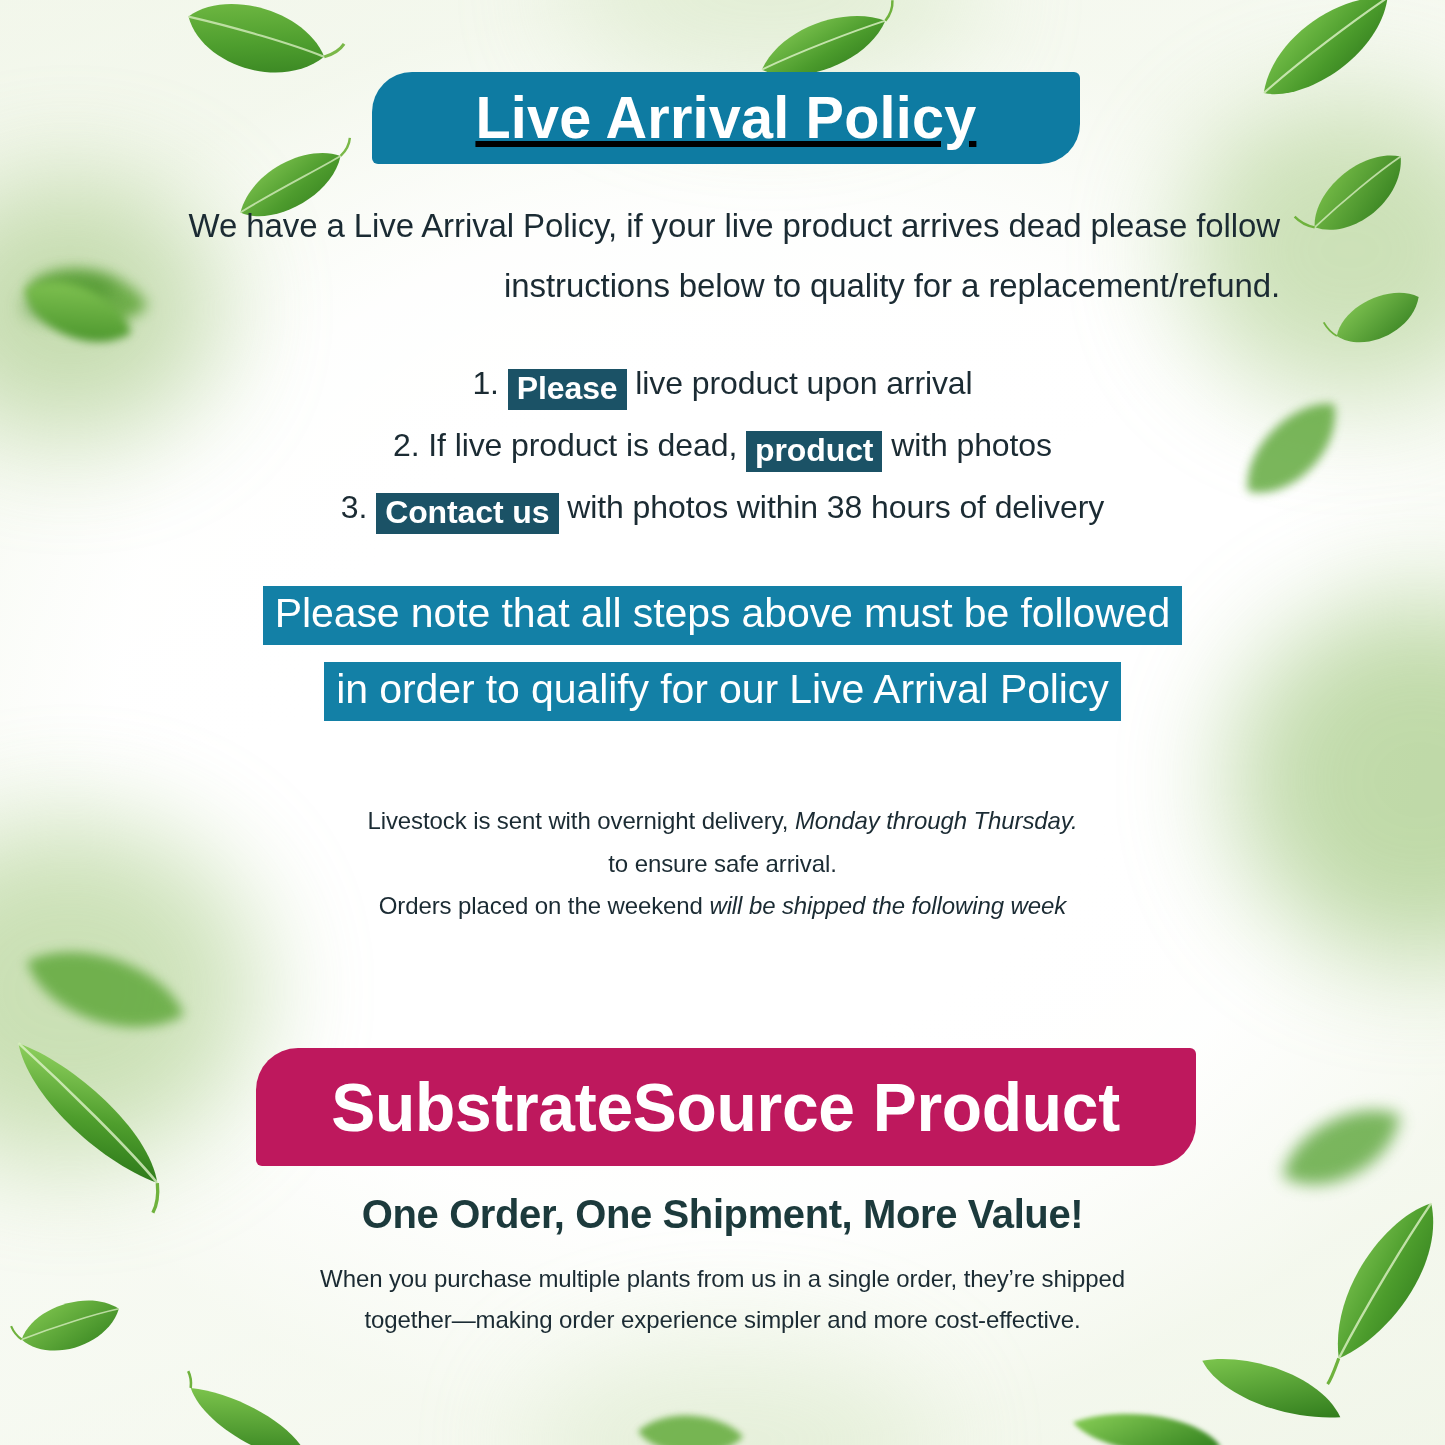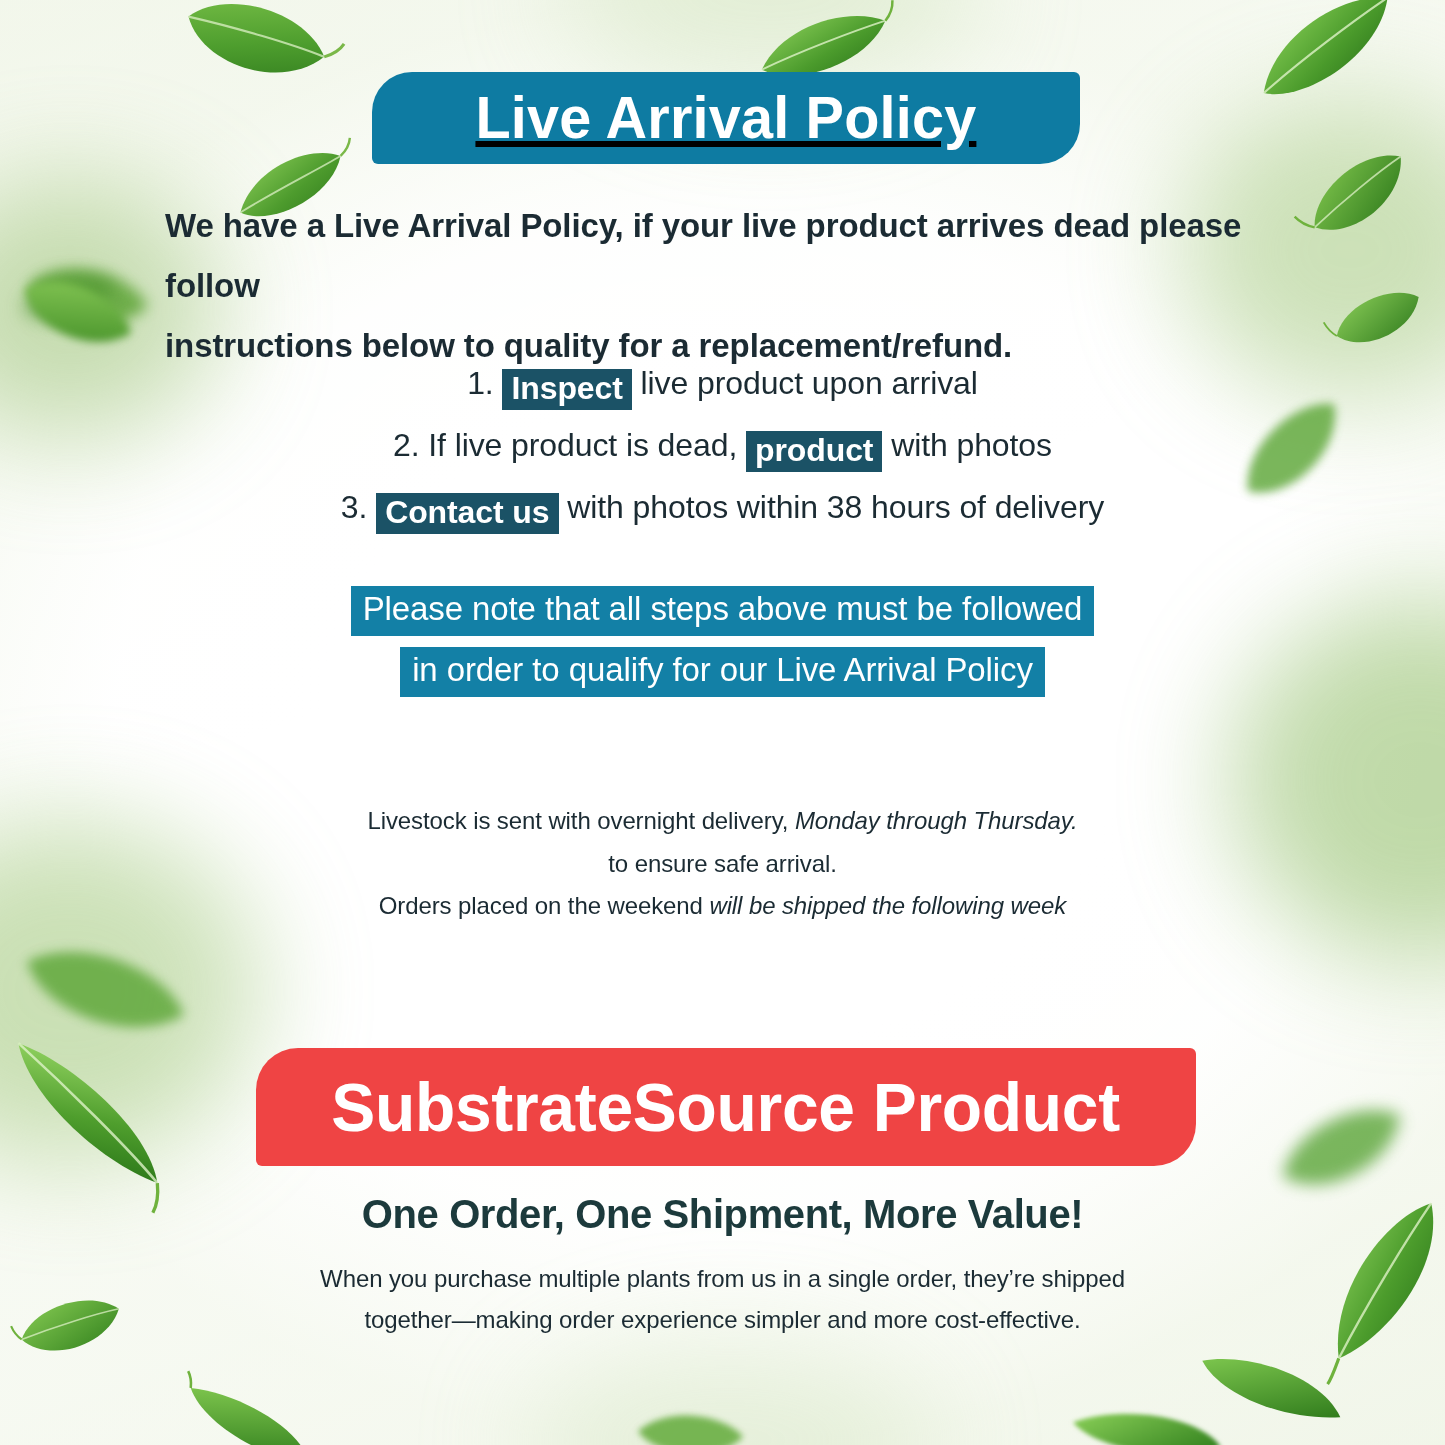--- a/index.html
+++ b/index.html
@@ -70,25 +70,25 @@
     line-height: 1;
     transform: scaleX(.96);
   }
 
   
   .intro {
     position: absolute;
     left: 165px;
     top: 196px;
     width: 1115px;
-    text-align: left;
+    text-align: right;
     color: #1b2b33;
     font-size: 33px;
     line-height: 1.82;
-    font-weight: 700;
+    font-weight: 400;
     letter-spacing: -.1px;
   }
   .intro .ln { display: block; }
 
   
   .steps {
     position: absolute;
     left: 140px;
     top: 352px;
     width: 1165px;
@@ -121,26 +121,26 @@
     position: absolute;
     left: 140px;
     top: 586px;
     width: 1165px;
     text-align: center;
   }
   .note-line {
     display: inline-block;
     background: #1380a6;
     color: #ffffff;
-    font-size: 33px;
+    font-size: 41px;
     font-weight: 500;
     padding: 5px 12px 8px 12px;
     line-height: 1.12;
     letter-spacing: -.1px;
-    margin-bottom: 11px;
+    margin-bottom: 17px;
   }
 
   
   .livestock {
     position: absolute;
     left: 190px;
     top: 800px;
     width: 1065px;
     text-align: center;
     color: #1b2b33;
@@ -151,21 +151,21 @@
   .livestock em { font-style: italic; }
   .livestock .ln { display: block; }
 
   
   .sub-banner {
     position: absolute;
     left: 256px;
     top: 1048px;
     width: 940px;
     height: 118px;
-    background: #ef4444;
+    background: #be185d;
     border-radius: 42px 6px 42px 6px;
     display: flex;
     align-items: center;
     justify-content: center;
   }
   .sub-banner .txt {
     color: #ffffff;
     font-size: 68px;
     font-weight: 700;
     line-height: 1;
@@ -438,21 +438,21 @@
   </div>
 
   <div class="intro">
     <span class="ln">We have a Live Arrival Policy, if your live product arrives dead please follow</span>
     <span class="ln">instructions below to quality for a replacement/refund.</span>
   </div>
 
   <div class="steps">
 
     <div class="step-row">
-      <span class="num">1.</span><span></span>&nbsp;<span class="hl-dark">Inspect</span><span> live product upon arrival</span>
+      <span class="num">1.</span><span></span>&nbsp;<span class="hl-dark">Please</span><span> live product upon arrival</span>
     </div>
 
     <div class="step-row">
       <span class="num">2.</span><span> If live product is dead, </span><span class="hl-dark">product</span><span> with photos</span>
     </div>
 
     <div class="step-row">
       <span class="num">3.</span><span> </span><span class="hl-dark">Contact us</span><span> with photos within 38 hours of delivery</span>
     </div>
 

